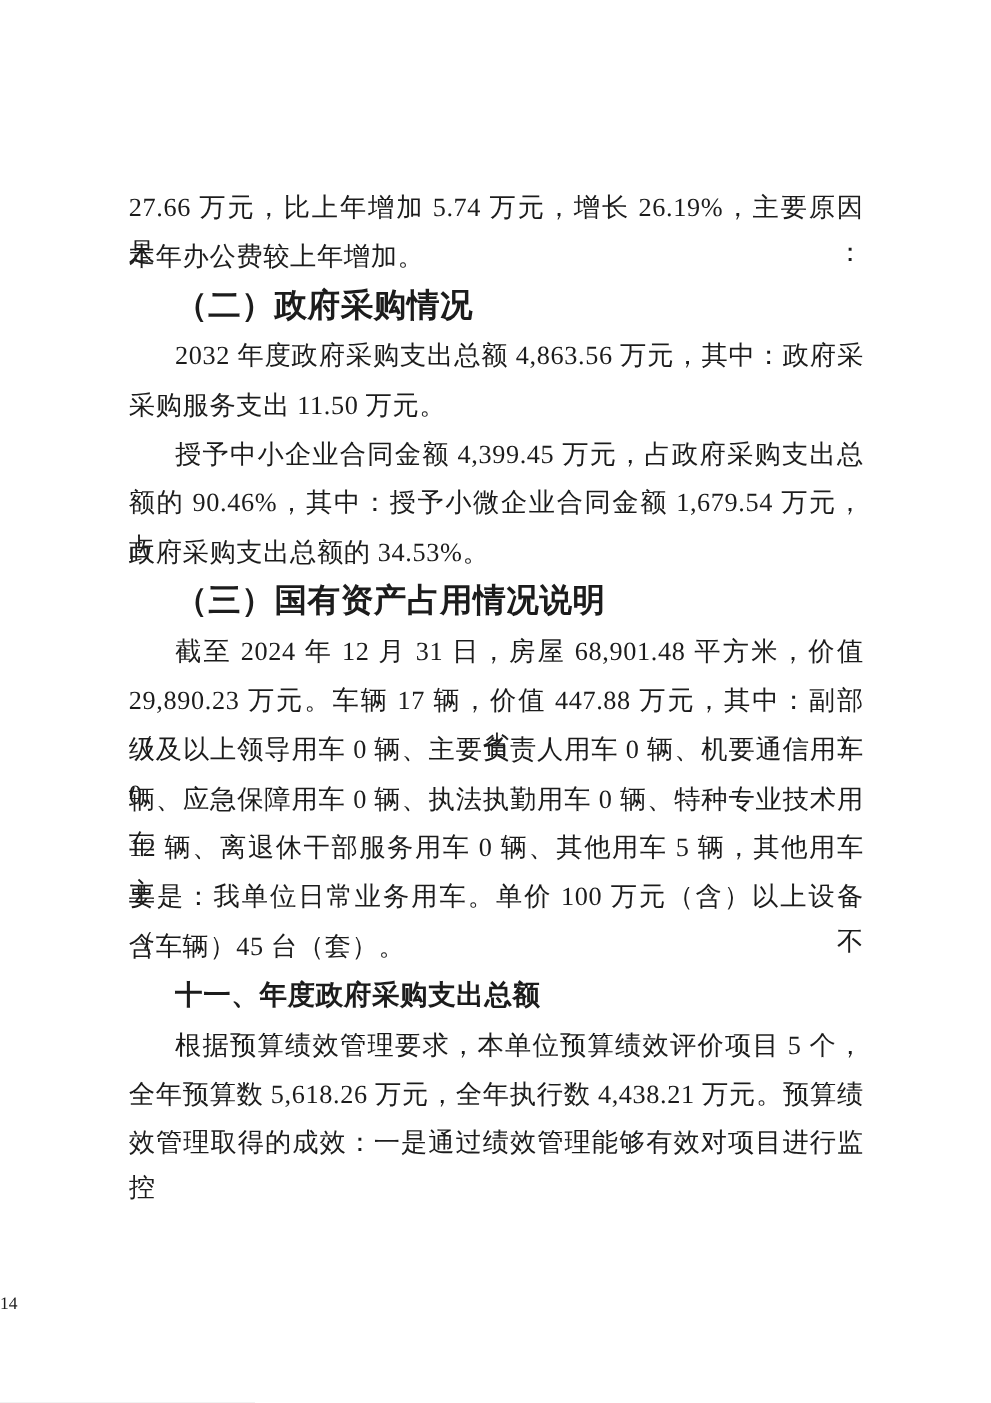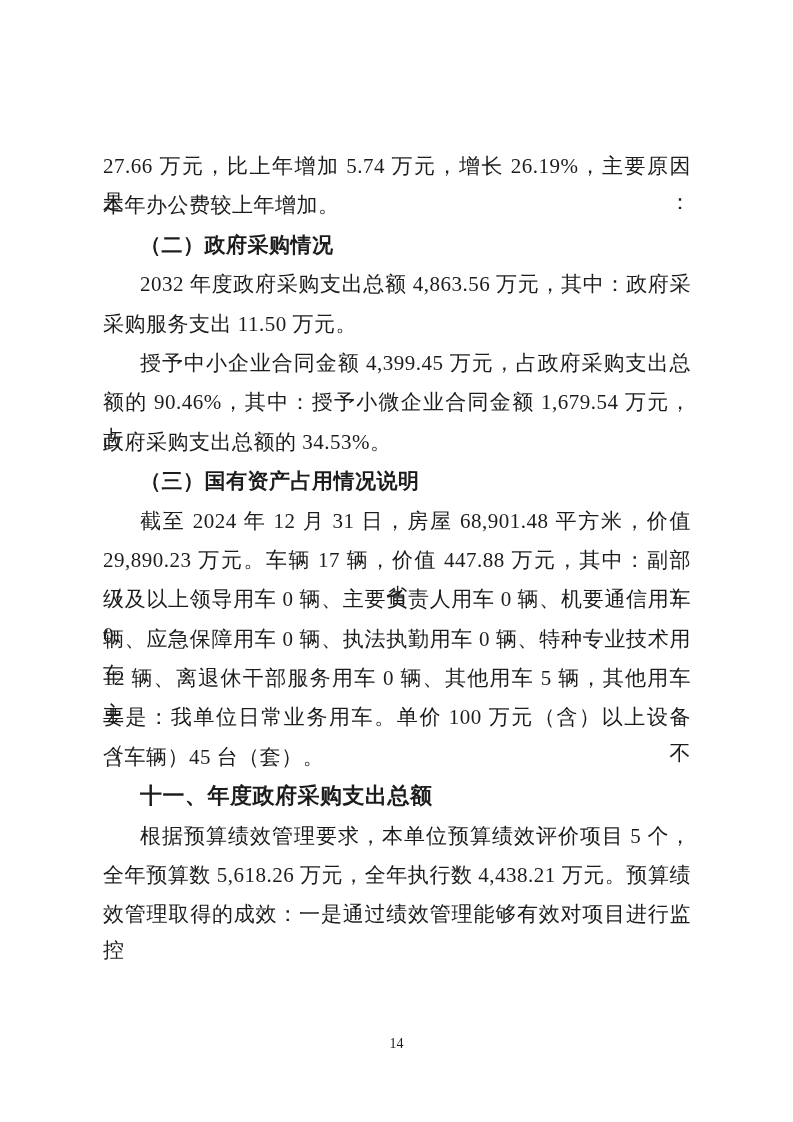--- a/index.html
+++ b/index.html
@@ -36,34 +36,33 @@
     text-align: justify;
     text-align-last: justify;
   }
   
   .ind {
     padding-left: 37px;
   }
   
   .h-kai {
     font-weight: bold;
-    font-size: 21px;
+    font-size: 26px;
   }
   
   .h-hei {
     font-weight: bold;
     font-family: "Liberation Sans", sans-serif;
     font-size: 22px;
   }
   .page-number {
     position: absolute;
     left: 0;
     right: 0;
     top: 1036px;
-    text-align: center;
     font-size: 14px;
     font-family: "Liberation Serif", serif;
     color: #1c1c1c;
   }
 </style>
 </head>
 <body>
 
 <div class="page">
   <div class="text-block">

